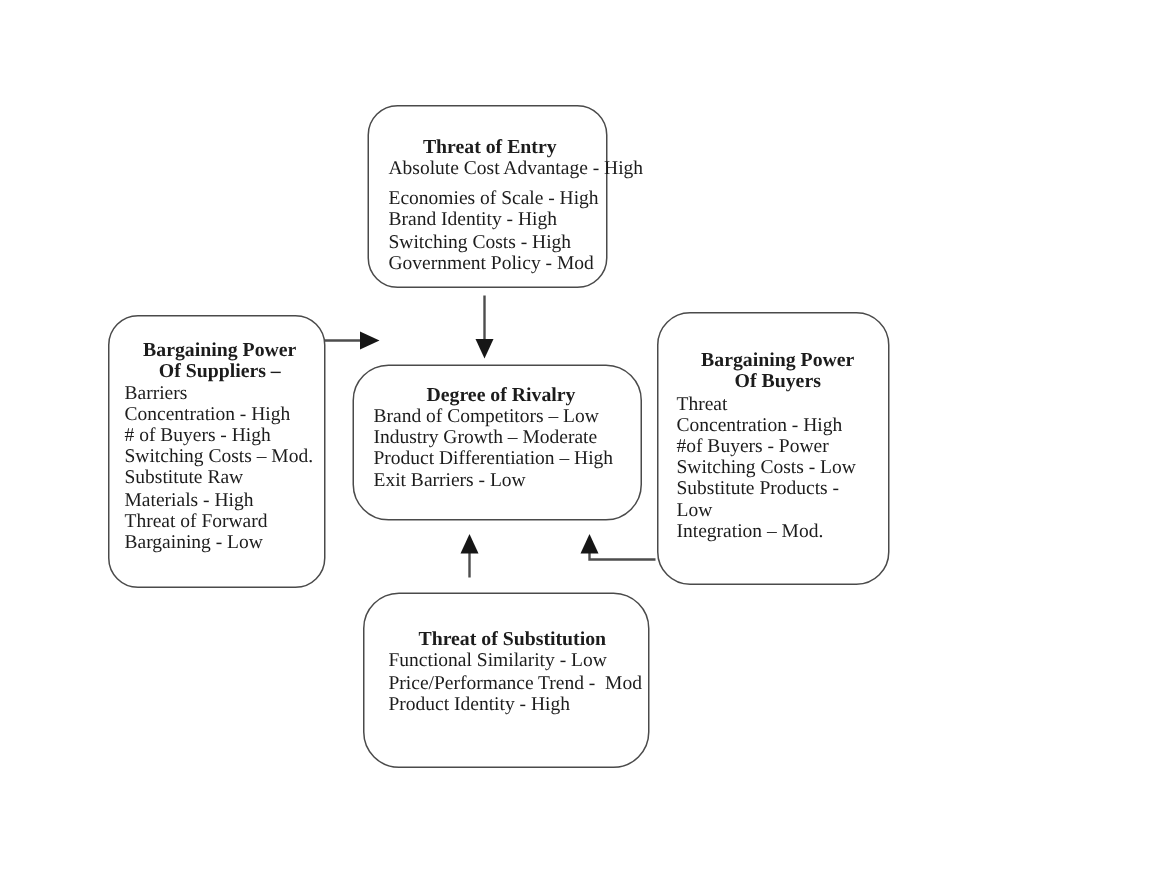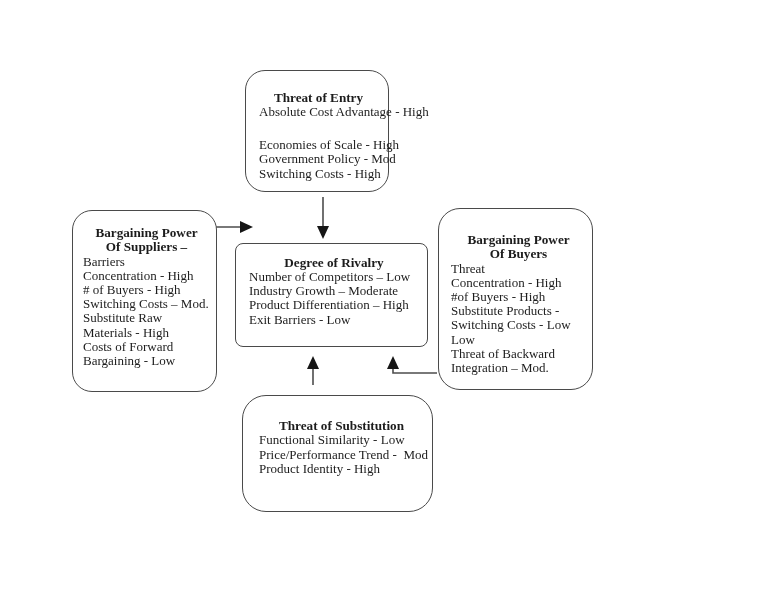--- a/index.html
+++ b/index.html
@@ -32,32 +32,32 @@
     white-space: pre;
   }
   .box-body { margin-top: 0; }
   .line {
     font-size: 13px;
     line-height: 14.2px;
     white-space: pre;
   }
   
   #box-entry {
-    left: 245px; top: 70px; width: 144px; height: 122px;
+    left: 245px; top: 70px; width: 160px; height: 122px;
     border-radius: 20px; padding: 20px 10px 0 13px;
   }
-  #box-entry .para-gap { margin-top: 19px; }
+  #box-entry .para-gap { margin-top: 6px; }
   #box-suppliers {
     left: 72px; top: 210px; width: 145px; height: 182px;
     border-radius: 20px; padding: 15px 6px 0 10px;
   }
   #box-suppliers .box-title { line-height: 13.8px; margin-bottom: 1px; }
   #box-rivalry {
     left: 235px; top: 243px; width: 193px; height: 104px;
-    border-radius: 8px; padding: 12px 8px 0 13px;
+    border-radius: 24px; padding: 12px 8px 0 13px;
   }
   #box-buyers {
     left: 438px; top: 208px; width: 155px; height: 182px;
     border-radius: 22px; padding: 24px 6px 0 12px;
   }
   #box-buyers .box-title { line-height: 13.8px; margin-bottom: 1px; }
   #box-substitution {
     left: 242px; top: 395px; width: 191px; height: 117px;
     border-radius: 24px; padding: 23px 8px 0 16px;
   }
@@ -89,59 +89,59 @@
       <path d="M437,373 L393,373 L393,368" fill="none" stroke="#4d4d4d" stroke-width="1.6"></path>
       <polygon points="387,369 399,369 393,356" fill="#161616"></polygon>
     </g>
   </svg>
 
   <div class="box" id="box-entry">
     <div class="box-title">Threat of Entry</div>
     <div class="box-body">
       <div class="line">Absolute Cost Advantage - High</div>
       <div class="line para-gap">Economies of Scale - High</div>
+      <div class="line">Brand Identity - High</div>
+      <div class="line">Switching Costs - High</div>
       <div class="line">Government Policy - Mod</div>
-      <div class="line">Switching Costs - High</div>
     </div>
   </div>
 
   <div class="box" id="box-suppliers">
     <div class="box-title"><span>Bargaining Power</span><br><span>Of Suppliers –</span></div>
     <div class="box-body">
       <div class="line">Barriers</div>
       <div class="line">Concentration - High</div>
       <div class="line"># of Buyers - High</div>
       <div class="line">Switching Costs – Mod.</div>
       <div class="line">Substitute Raw</div>
       <div class="line">Materials - High</div>
-      <div class="line">Costs of Forward</div>
+      <div class="line">Threat of Forward</div>
       <div class="line">Bargaining - Low</div>
     </div>
   </div>
 
   <div class="box" id="box-rivalry">
     <div class="box-title">Degree of Rivalry</div>
     <div class="box-body">
-      <div class="line">Number of Competitors – Low</div>
+      <div class="line">Brand of Competitors – Low</div>
       <div class="line">Industry Growth – Moderate</div>
       <div class="line">Product Differentiation – High</div>
       <div class="line">Exit Barriers - Low</div>
     </div>
   </div>
 
   <div class="box" id="box-buyers">
     <div class="box-title"><span>Bargaining Power</span><br><span>Of Buyers</span></div>
     <div class="box-body">
       <div class="line">Threat</div>
       <div class="line">Concentration - High</div>
-      <div class="line">#of Buyers - High</div>
+      <div class="line">#of Buyers - Power</div>
+      <div class="line">Switching Costs - Low</div>
       <div class="line">Substitute Products -</div>
-      <div class="line">Switching Costs - Low</div>
       <div class="line">Low</div>
-      <div class="line">Threat of Backward</div>
       <div class="line">Integration – Mod.</div>
     </div>
   </div>
 
   <div class="box" id="box-substitution">
     <div class="box-title">Threat of Substitution</div>
     <div class="box-body">
       <div class="line">Functional Similarity - Low</div>
       <div class="line">Price/Performance Trend -  Mod</div>
       <div class="line">Product Identity - High</div>

